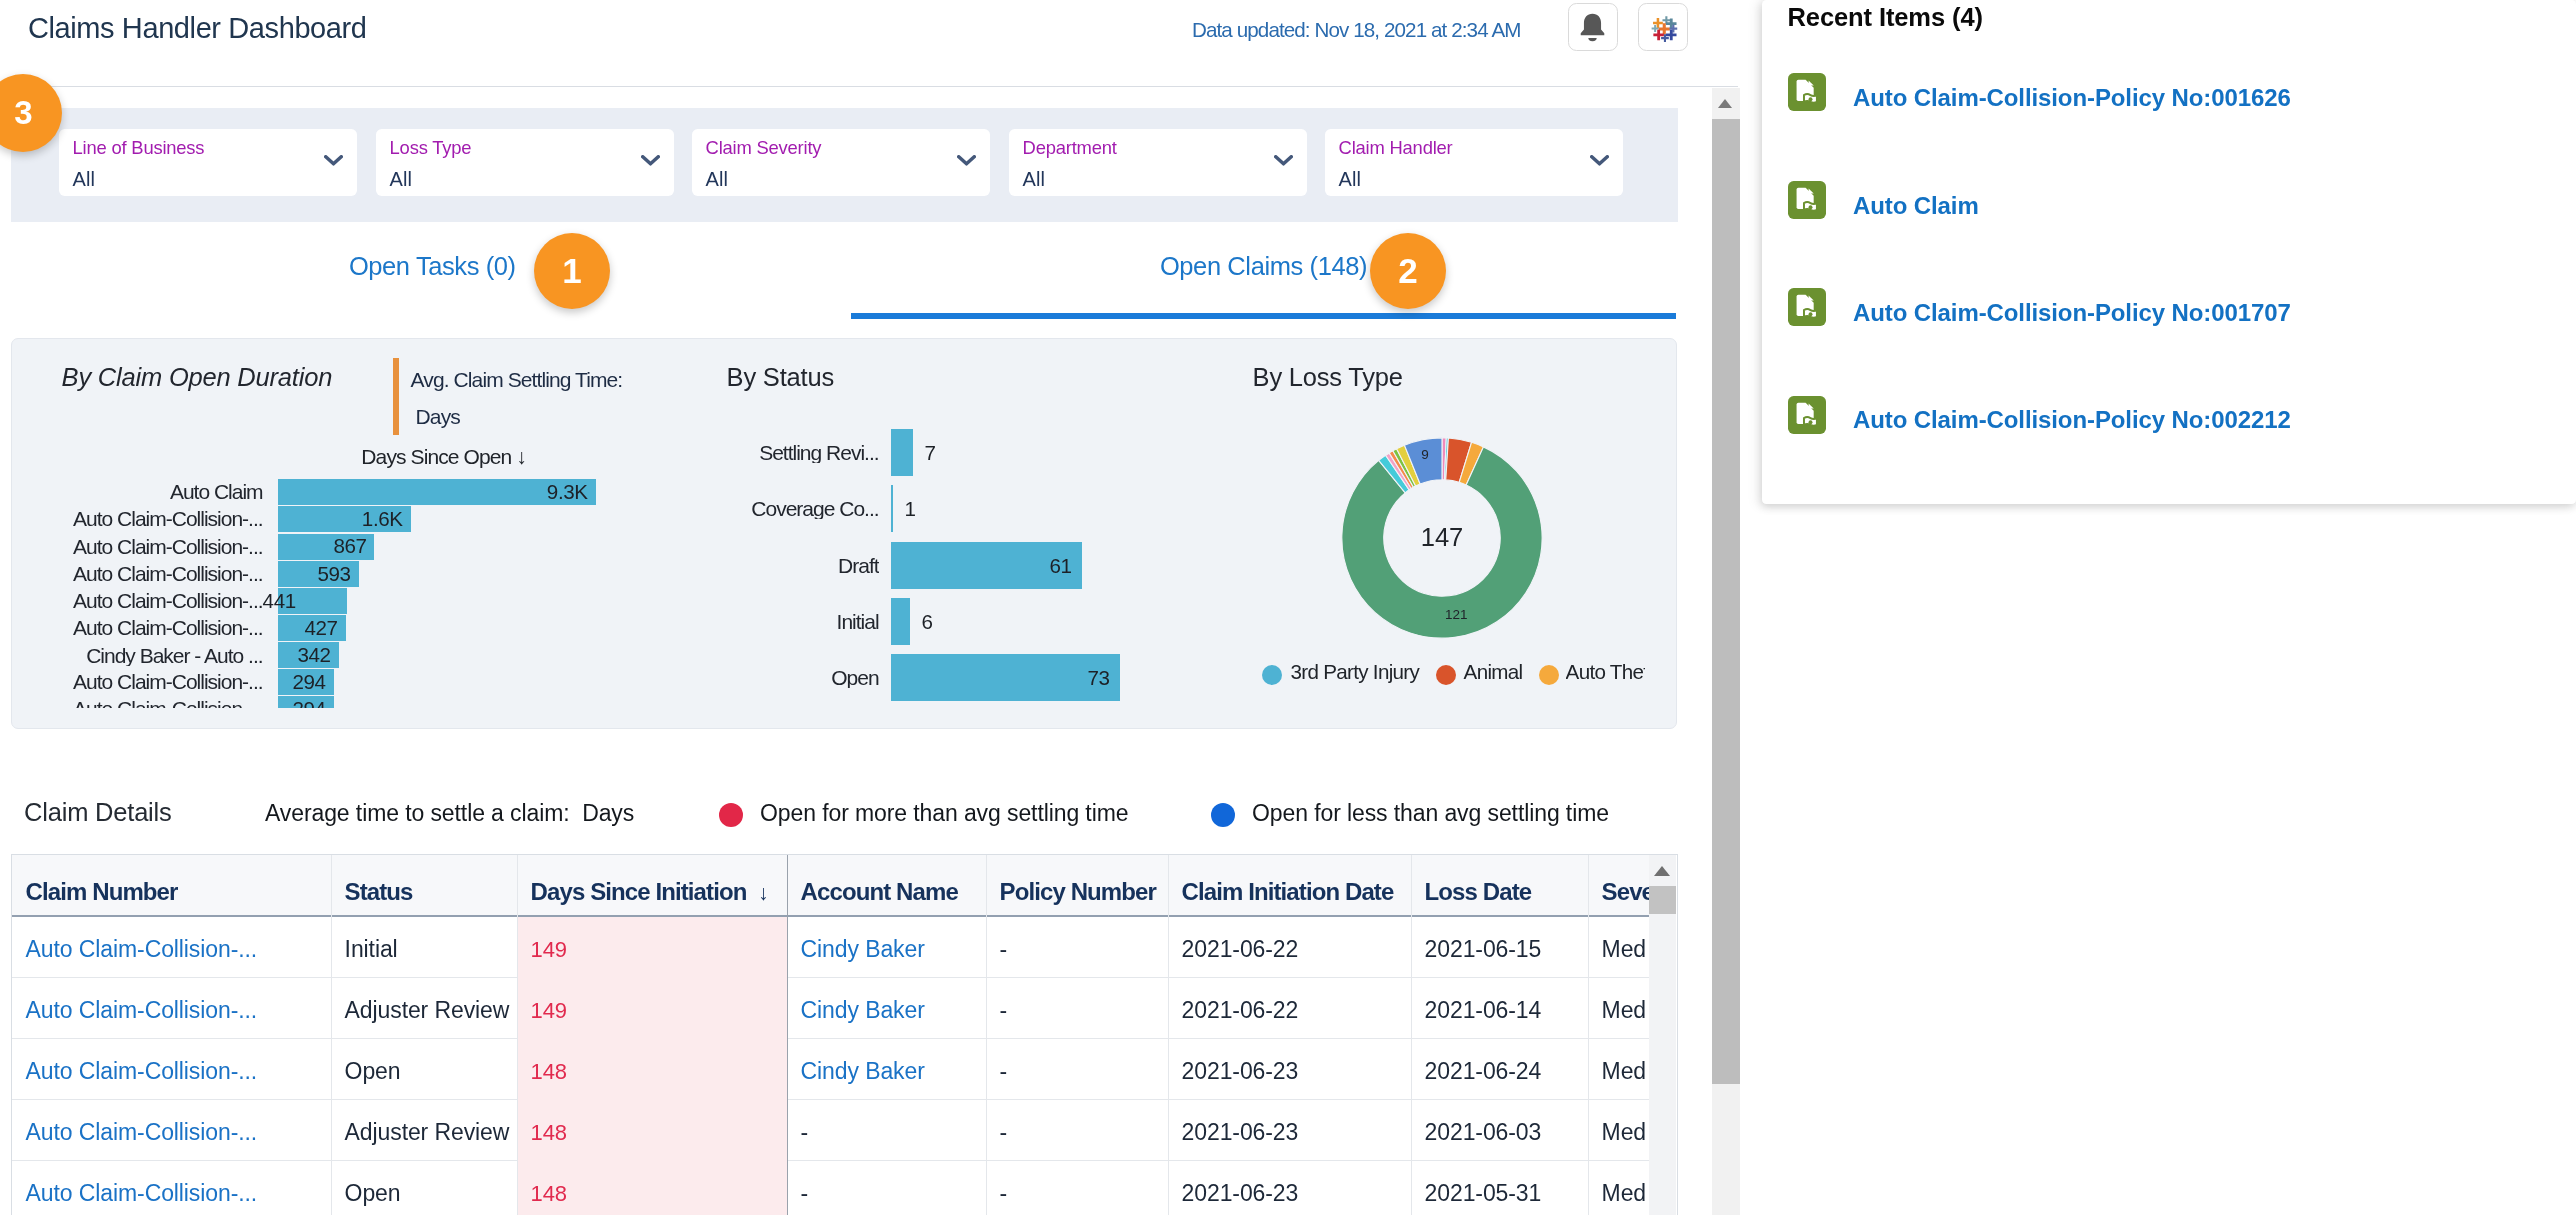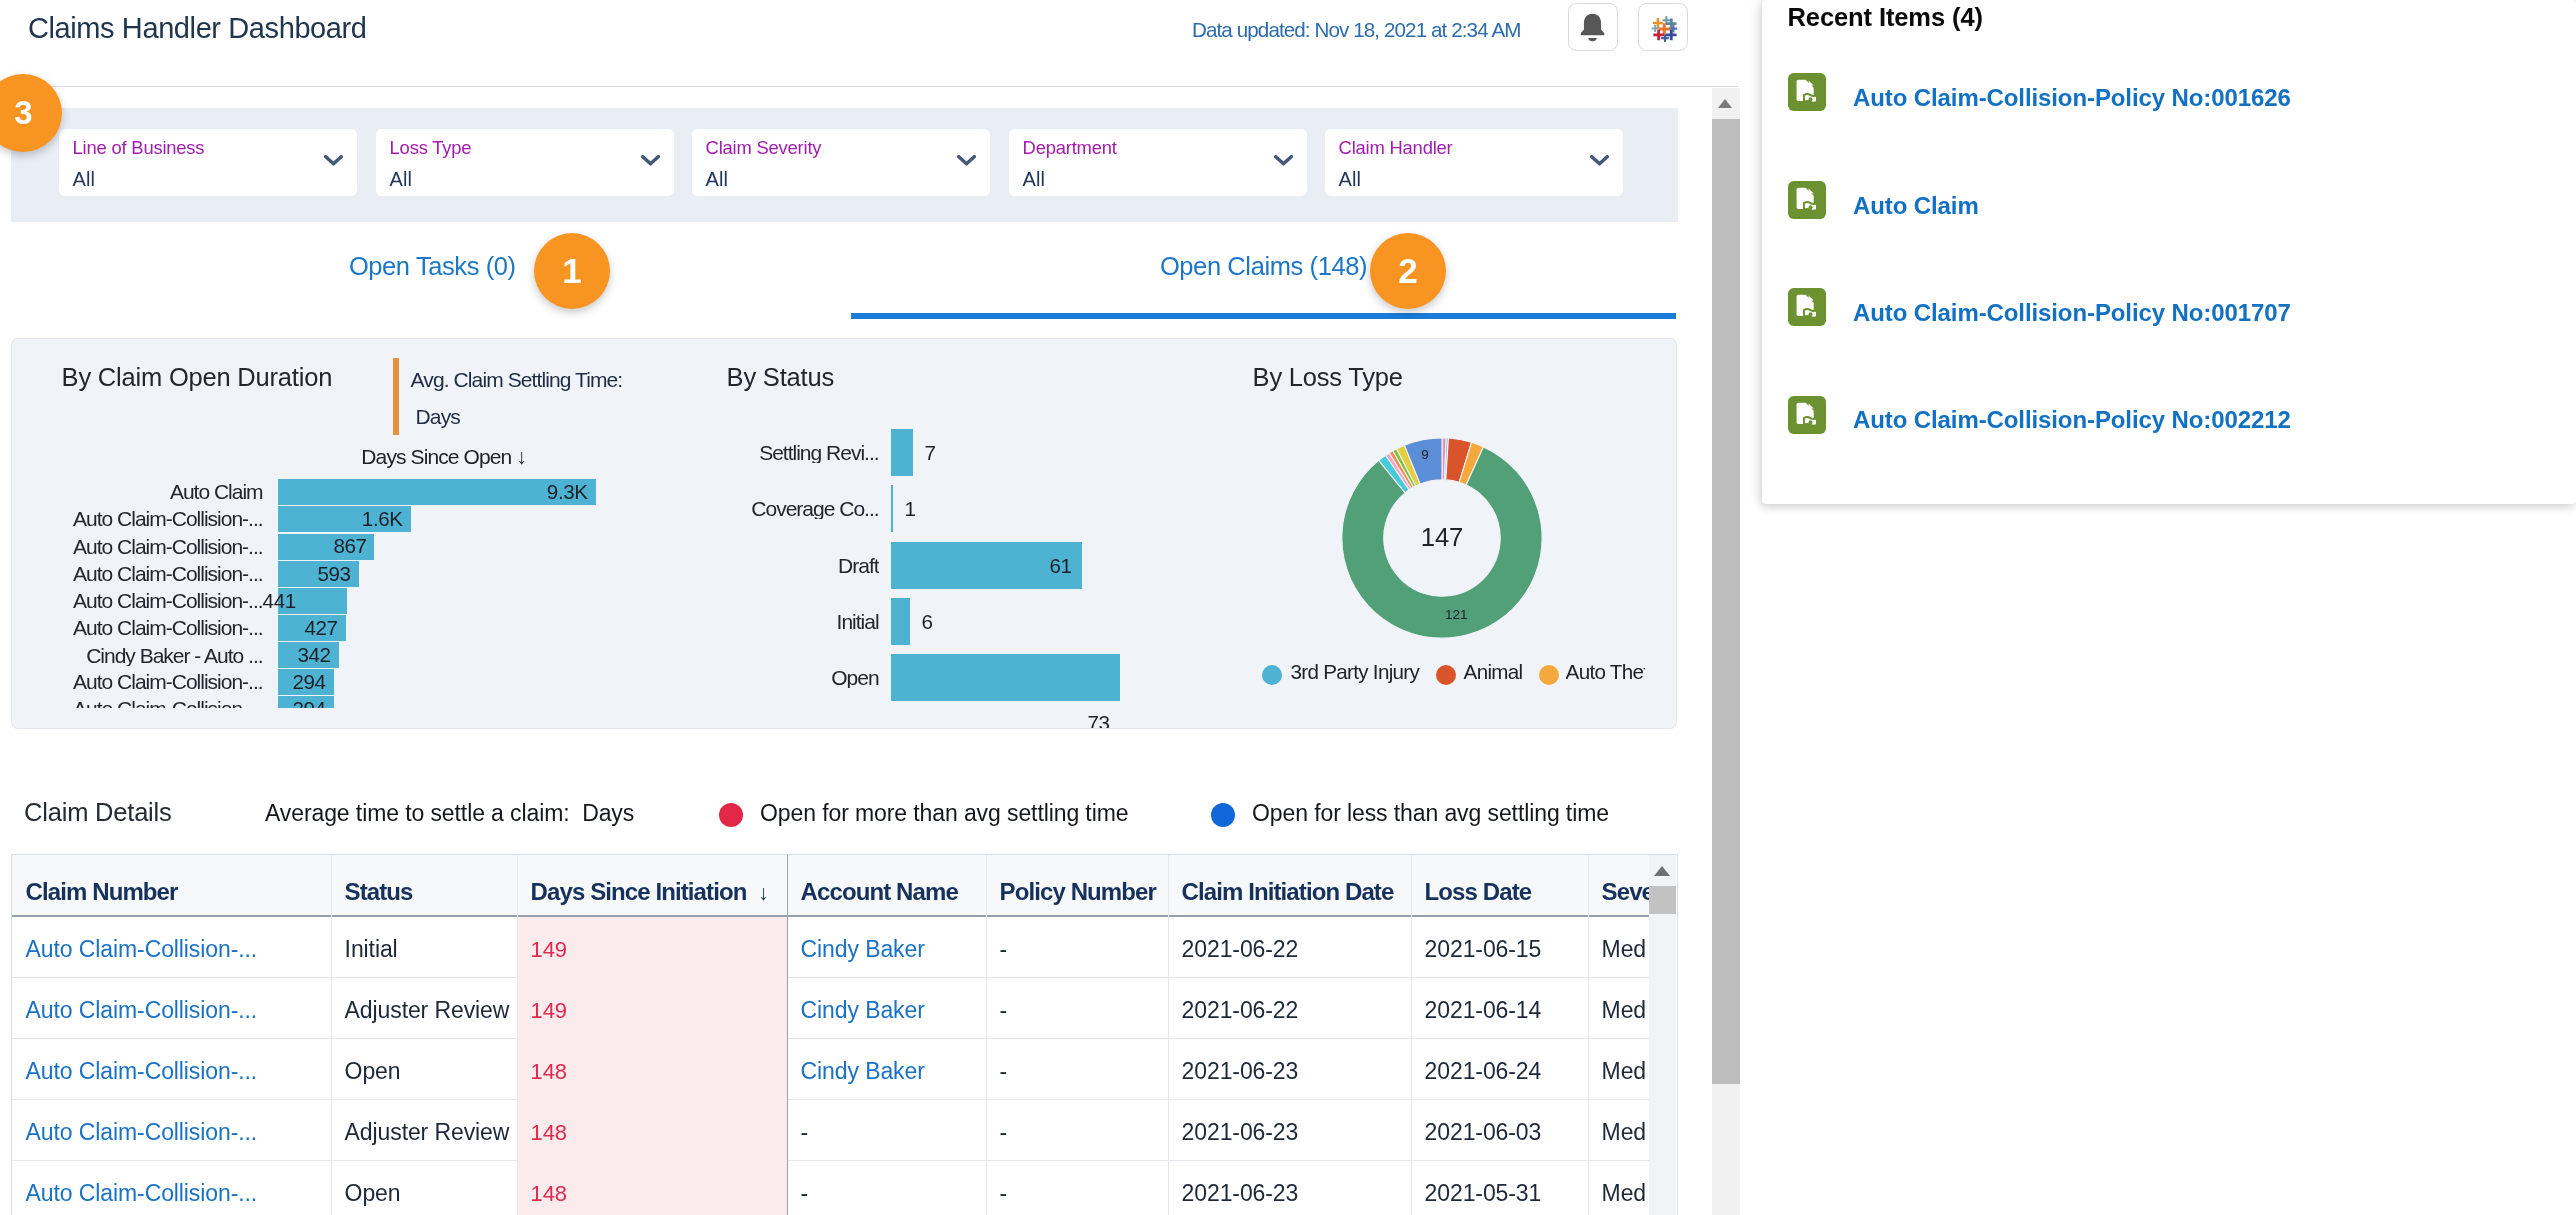--- a/index.html
+++ b/index.html
@@ -91,21 +91,21 @@
 
 <div class="tab" style="left:12.8px; top:254px; width:839px;">Open Tasks (0)</div>
 <div class="tab" style="left:851px; top:254px; width:825px;">Open Claims (148)</div>
 <div class="abs" style="left:851px; top:313px; width:825px; height:5.7px; background:#1a7bd9;"></div>
 
 <div class="badge" style="left:-15.6px; top:74px; width:78px; height:78px; font-size:33px;">3</div>
 <div class="badge" style="left:534px; top:233px; width:76px; height:76px; font-size:35px;">1</div>
 <div class="badge" style="left:1370px; top:233px; width:76px; height:76px; font-size:35px;">2</div>
 
 <div class="abs" style="left:10.6px; top:338px; width:1666px; height:391px; background:#f0f3f7; border:1.4px solid #e3e7ed; border-radius:7px; overflow:hidden;">
-  <div class="ctitle" style="left:50px; top:25.5px;">By Claim Open Duration</div>
+  <div class="ctitle" style="left:50px; top:25.5px;font-style:italic;">By Claim Open Duration</div>
   <div class="abs" style="left:381px; top:19px; width:6.4px; height:77px; background:#e8913d;"></div>
   <div class="abs" style="left:399px; top:30px; font-size:21px; letter-spacing:-0.9px; line-height:21px; color:#1e2c44;">Avg. Claim Settling Time:</div>
   <div class="abs" style="left:404px; top:67px; font-size:21px; letter-spacing:-0.9px; line-height:21px; color:#1e2c44;">Days</div>
   <div class="abs" style="left:255px; top:107px; width:354px; text-align:center; font-size:21px; letter-spacing:-0.9px; line-height:21px; color:#20242a;">Days Since Open ↓</div>
 
   <div class="abs" style="left:0; top:0; width:645px; height:369px; overflow:hidden;">
     <div class="abs clbl" style="left:43px; top:142px; width:208px;">Auto Claim</div>
     <div class="bar" style="left:266px; top:140px; width:318px; height:25.5px;"></div>
     <div class="abs cval" style="left:266px; top:143px; width:310px; text-align:right;">9.3K</div>
     <div class="abs clbl" style="left:43px; top:169px; width:208px;">Auto Claim-Collision-...</div>
@@ -143,21 +143,21 @@
     <div class="bar" style="left:206px; top:146px; width:2.1px; height:47px;"></div>
     <div class="abs cval" style="left:220px; top:160px;">1</div>
     <div class="abs clbl" style="left:0px; top:216px; width:194px;">Draft</div>
     <div class="bar" style="left:206px; top:203px; width:191px; height:47px;"></div>
     <div class="abs cval" style="left:206px; top:217px; width:181px; text-align:right;">61</div>
     <div class="abs clbl" style="left:0px; top:272px; width:194px;">Initial</div>
     <div class="bar" style="left:206px; top:259px; width:19px; height:47px;"></div>
     <div class="abs cval" style="left:237px; top:273px;">6</div>
     <div class="abs clbl" style="left:0px; top:328px; width:194px;">Open</div>
     <div class="bar" style="left:206px; top:315px; width:229px; height:47px;"></div>
-    <div class="abs cval" style="left:206px; top:329px; width:219px; text-align:right;margin-top:45px;">73</div>
+    <div class="abs cval" style="left:206px; top:329px; width:219px; text-align:right;">73</div>
   </div>
 
   <div class="ctitle" style="left:1241px; top:25.5px;">By Loss Type</div>
   <svg class="abs" style="left:1327px; top:96px;" width="206" height="206" viewBox="0 0 290 290">
     <path d="M145.0 4.0 A141 141 0 0 1 151.0 4.1 L148.5 63.1 A82 82 0 0 0 145.0 63.0 Z" fill="#f08bbc" stroke="#f0f3f7" stroke-width="1.6"></path>
     <path d="M151.0 4.1 A141 141 0 0 1 154.0 4.3 L150.3 63.2 A82 82 0 0 0 148.5 63.1 Z" fill="#46c7d8" stroke="#f0f3f7" stroke-width="1.6"></path>
     <path d="M154.0 4.3 A141 141 0 0 1 186.6 10.3 L169.2 66.6 A82 82 0 0 0 150.3 63.2 Z" fill="#d9542b" stroke="#f0f3f7" stroke-width="1.6"></path>
     <path d="M186.6 10.3 A141 141 0 0 1 203.4 16.7 L179.0 70.4 A82 82 0 0 0 169.2 66.6 Z" fill="#f5a93c" stroke="#f0f3f7" stroke-width="1.6"></path>
     <path d="M203.4 16.7 A141 141 0 1 1 55.9 35.7 L93.2 81.4 A82 82 0 1 0 179.0 70.4 Z" fill="#52a077" stroke="#f0f3f7" stroke-width="1.6"></path>
     <path d="M55.9 35.7 A141 141 0 0 1 65.6 28.5 L98.8 77.2 A82 82 0 0 0 93.2 81.4 Z" fill="#45cbd9" stroke="#f0f3f7" stroke-width="1.6"></path>

